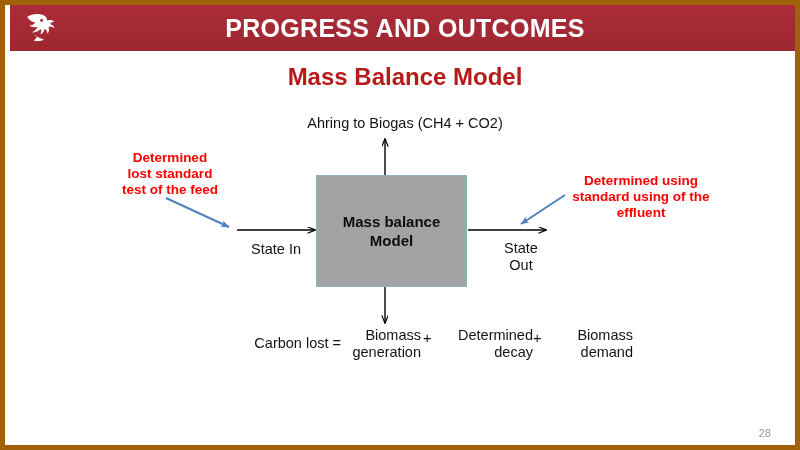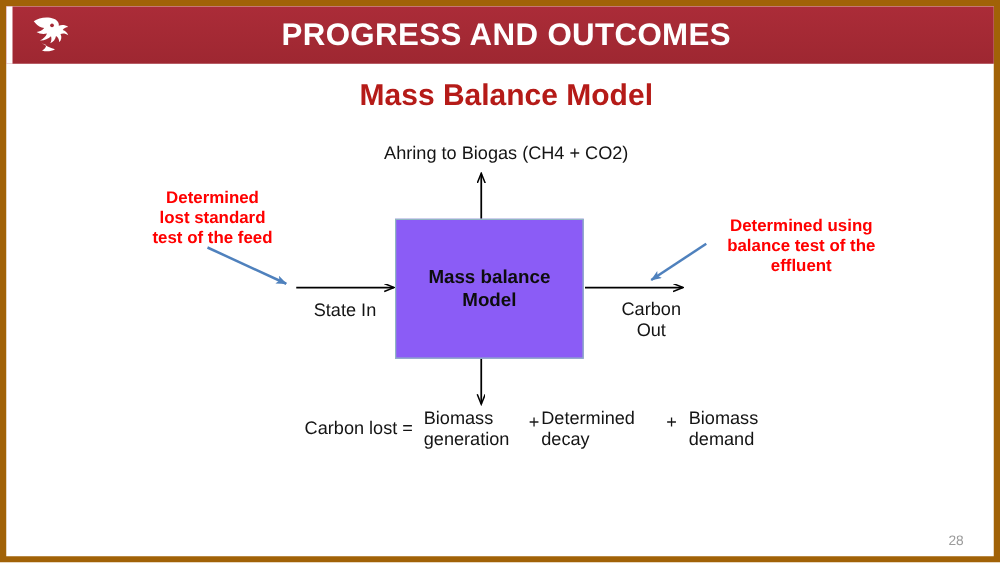--- a/index.html
+++ b/index.html
@@ -120,21 +120,21 @@
     text-align: center;
   }
 
   
   #model-box {
     position: absolute;
     left: 311px;
     top: 170px;
     width: 151px;
     height: 112px;
-    background: #8b5cf6;
+    background: #a3a3a3;
     border: 1px solid #8fb6c0;
     box-sizing: border-box;
     display: flex;
     align-items: center;
     justify-content: center;
   }
   #model-box-label {
     color: #0d0d0d;
     font-size: 15px;
     font-weight: bold;
@@ -150,29 +150,29 @@
     top: 322px;
     width: 400px;
     height: 40px;
   }
   .eq-term {
     position: absolute;
     color: #141414;
     font-size: 14.5px;
     line-height: 17px;
     white-space: pre-line;
-    text-align: left;
+    text-align: right;
   }
   .eq-op {
     position: absolute;
     color: #141414;
     font-size: 14.5px;
     line-height: 17px;
   }
-  #eq-lhs { left: 0px; top: 8px; width: 108px; text-align: center; }
+  #eq-lhs { left: 0px; top: 8px; width: 108px; text-align: right; }
   #eq-t1  { left: 106px; top: 0px;  width: 82px; }
   #eq-p1  { left: 190px; top: 3px; }
   #eq-t2  { left: 200px; top: 0px;  width: 100px; }
   #eq-p2  { left: 300px; top: 3px; }
   #eq-t3  { left: 318px; top: 0px;  width: 82px; }
 
   
   #footer {
     position: absolute;
     left: 0;
@@ -264,26 +264,26 @@
     </g>
   </svg>
 
   <div class="plain" id="biogas-label">Ahring to Biogas (CH4 + CO2)</div>
 
   <div class="redNote" id="note-left" style="white-space: pre-line;">Determined
 lost standard
 test of the feed</div>
 
   <div class="redNote" id="note-right" style="white-space: pre-line;">Determined using
-balance test of the
+standard using of the
 effluent</div>
 
   <div class="plain" id="carbon-in-label">State In</div>
 
-  <div class="plain" id="carbon-out-label" style="white-space: pre-line;">Carbon
+  <div class="plain" id="carbon-out-label" style="white-space: pre-line;">State
 Out</div>
 
   <div id="model-box">
     <span id="model-box-label">Mass balance
 Model</span>
   </div>
 
   <div id="equation">
     <div class="eq-term" id="eq-lhs">Carbon lost =</div>
     <div class="eq-term" id="eq-t1">Biomass

